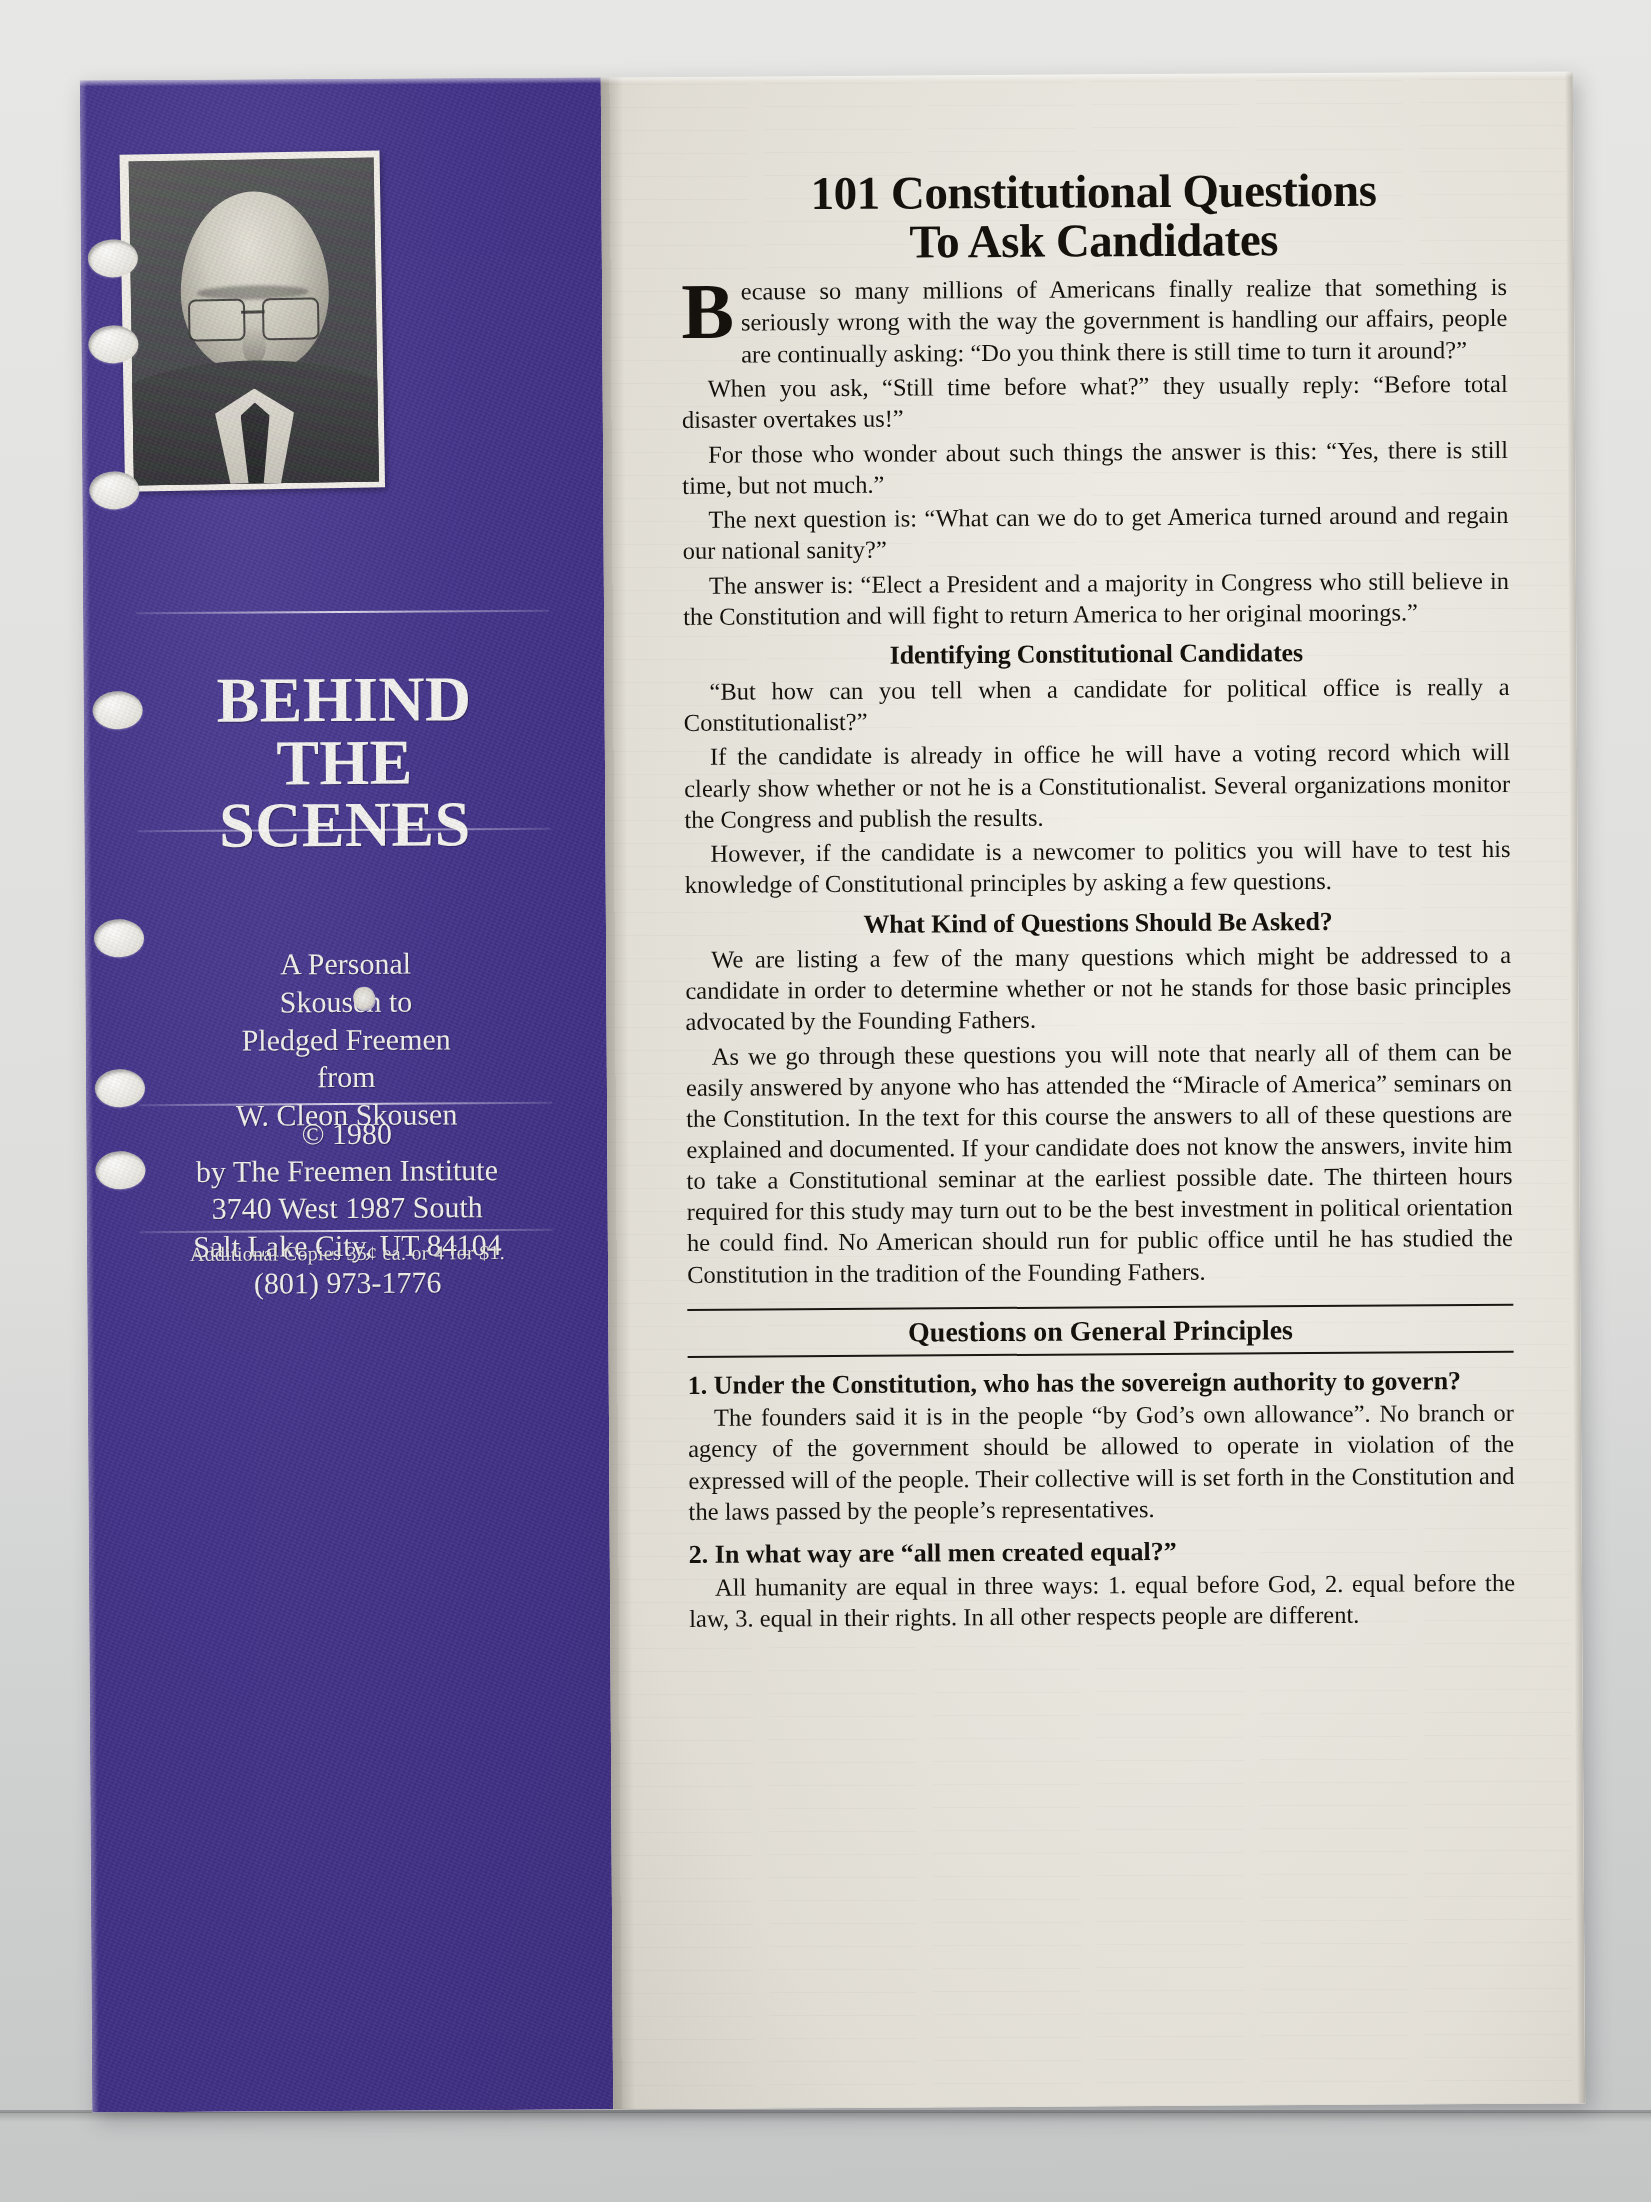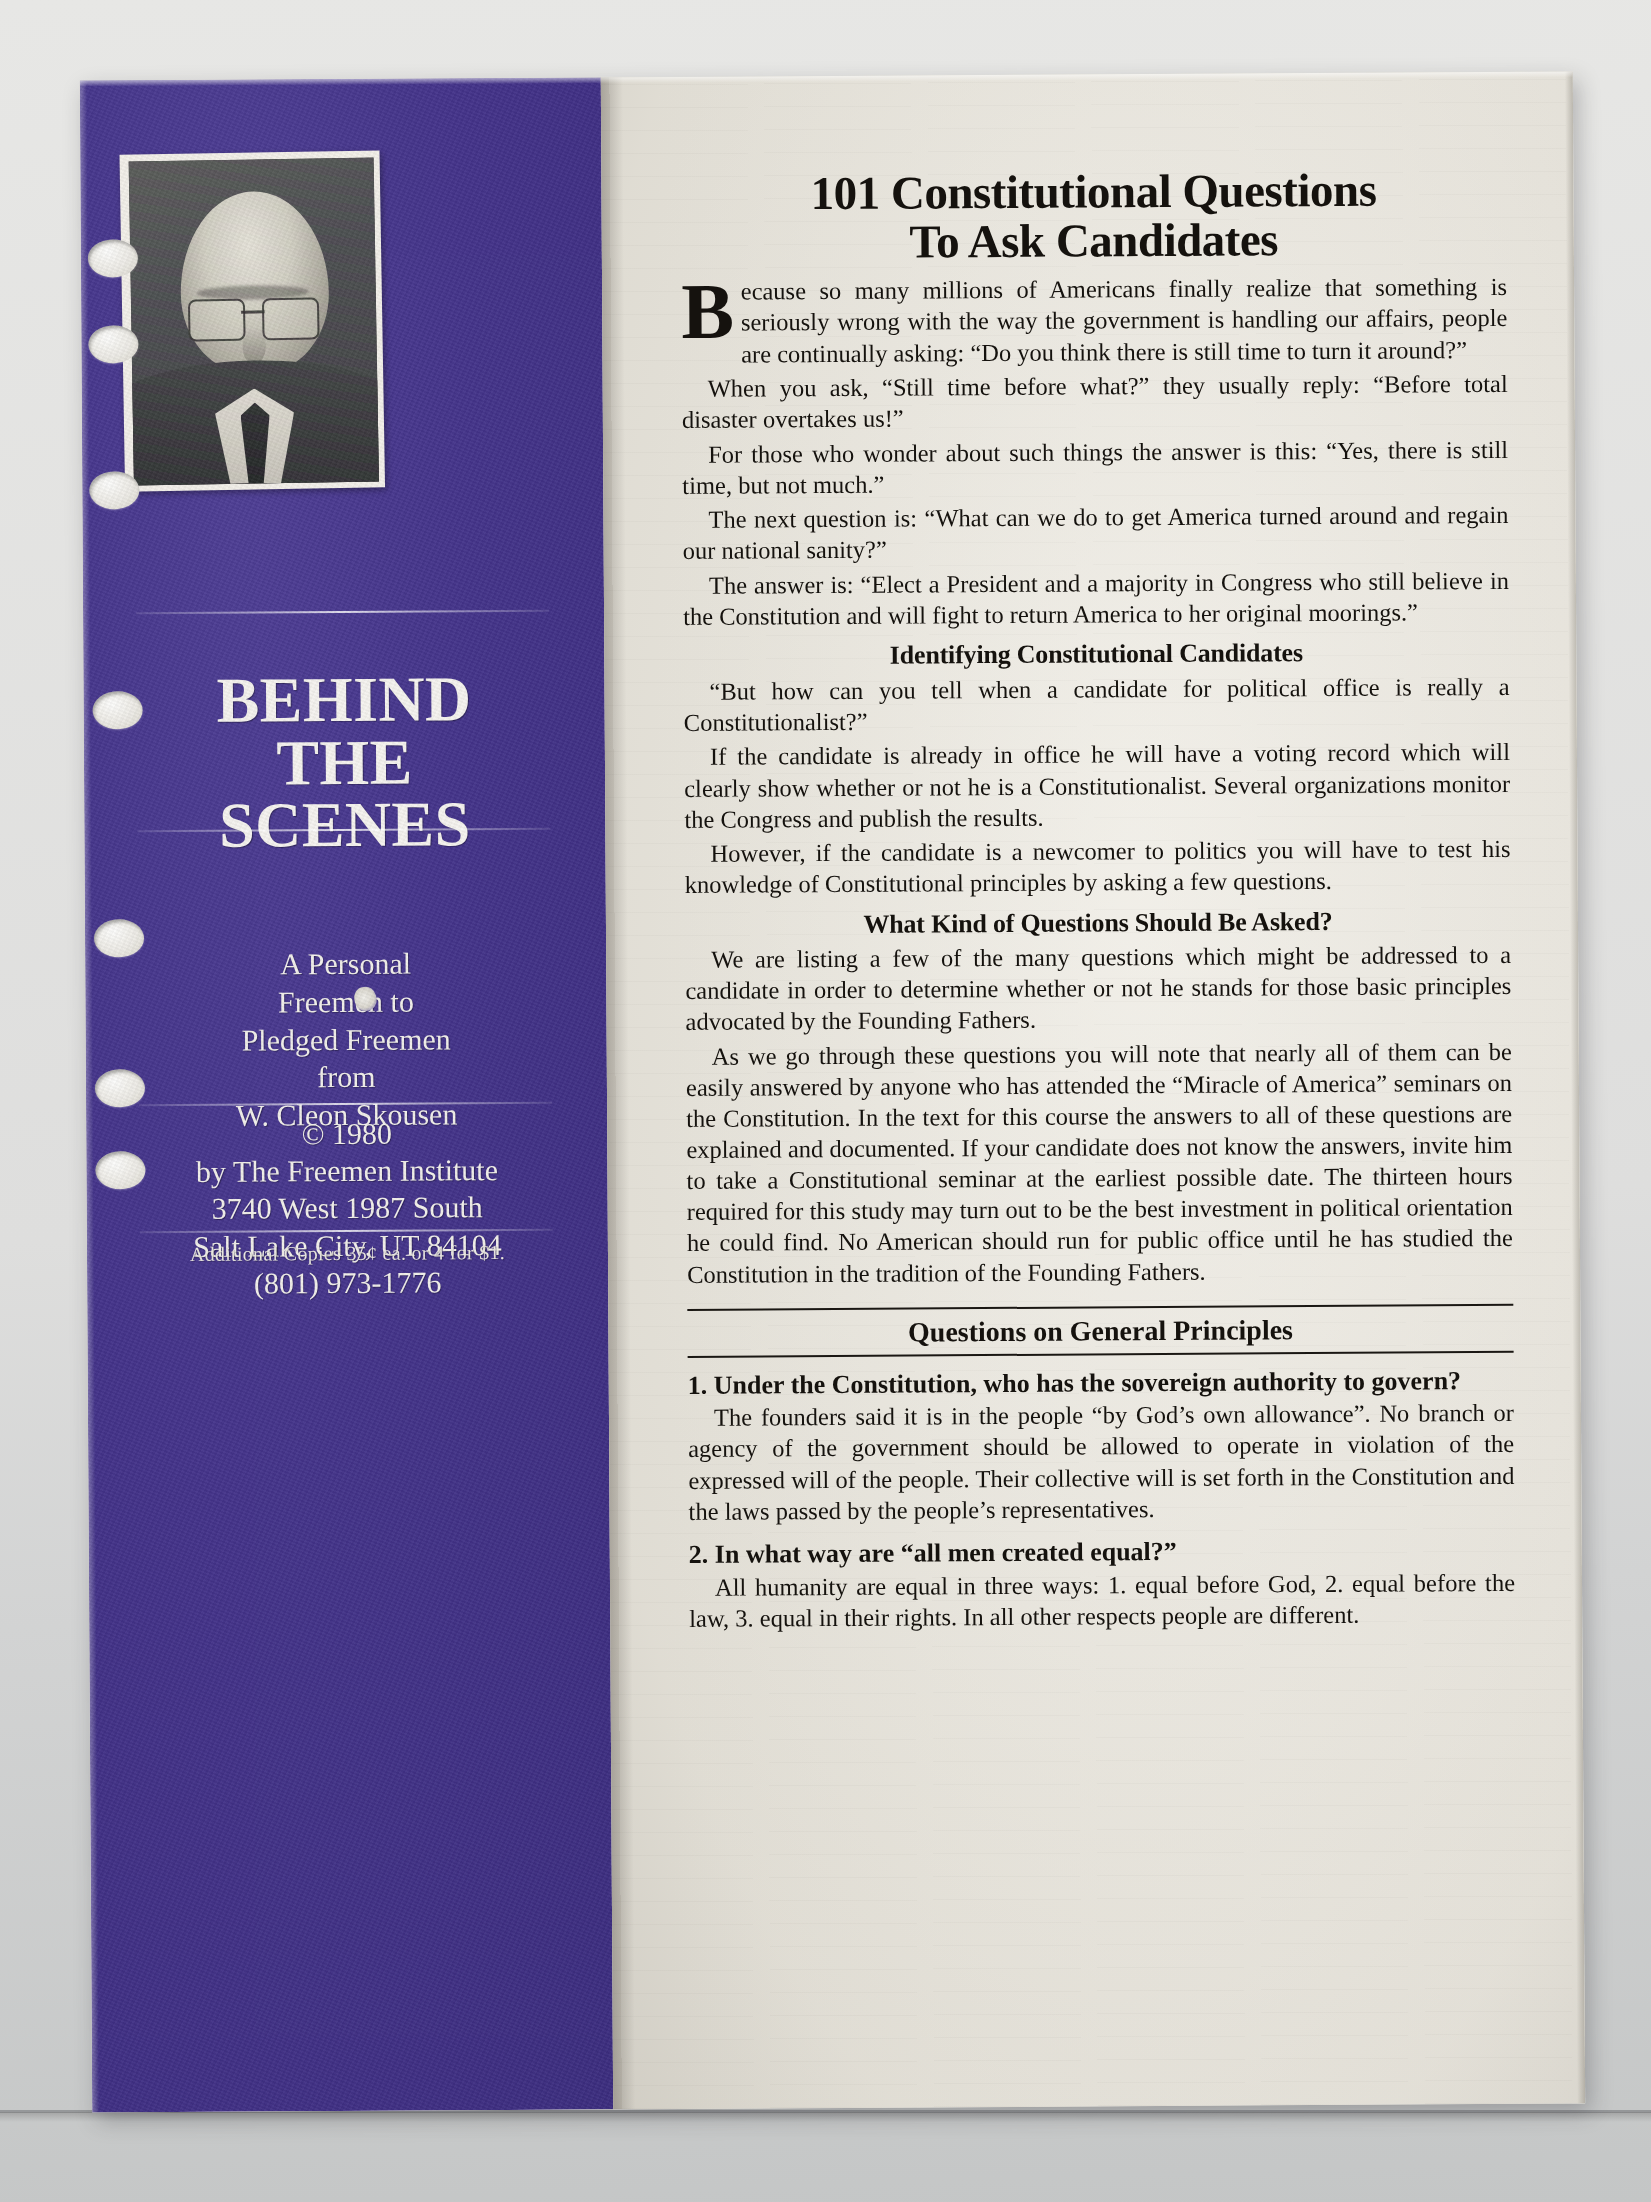--- a/index.html
+++ b/index.html
@@ -448,21 +448,21 @@
       <h1 id="cover-title">
         <span class="ln">BEHIND</span>
         <span class="ln">THE</span>
         <span class="ln">SCENES</span>
       </h1>
 
       <div class="hairline" id="rule-mid"></div>
 
       <div id="credit-block">
         <span class="ln">A Personal</span>
-        <span class="ln scuff">Freemen to</span>
+        <span class="ln scuff">Skousen to</span>
         <span class="ln">Pledged Freemen</span>
         <span class="ln">from</span>
         <span class="ln">W. Cleon Skousen</span>
       </div>
 
       <div class="hairline" id="rule-byline"></div>
 
       <div id="imprint-block">
         <span class="ln">© 1980</span>
         <span class="ln">by The Freemen Institute</span>

